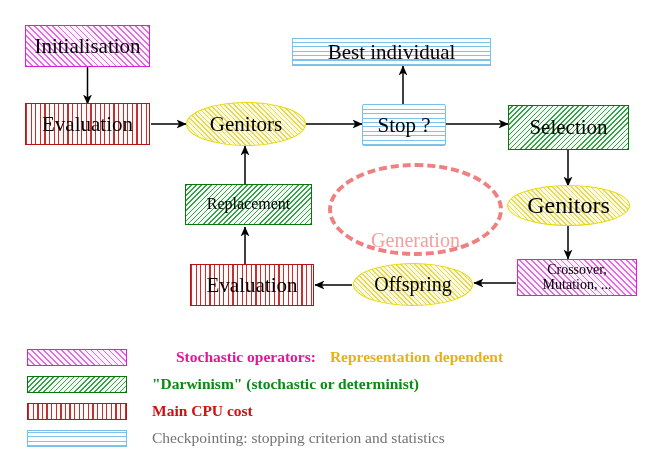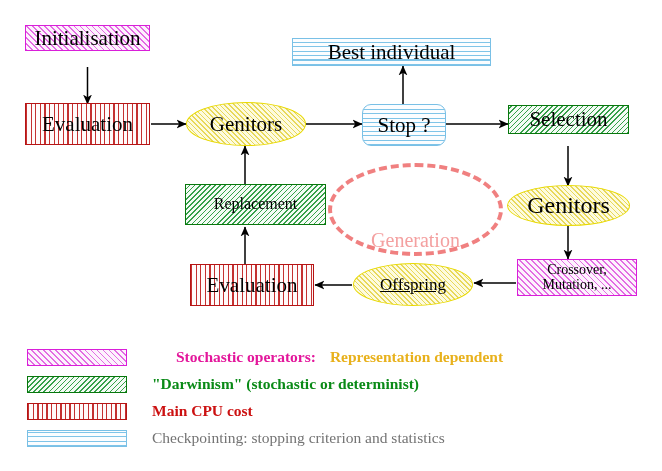--- a/index.html
+++ b/index.html
@@ -63,21 +63,21 @@
     border: 1.4px solid #79c0e6;
   }
   .pat-yellow {
     background-color: #fdfbdf;
     background-image: repeating-linear-gradient(45deg,
        #e8d85a 0px, #e8d85a 1.1px, rgba(255,255,255,0) 1.1px, rgba(255,255,255,0) 3.4px);
     border: 1.7px solid #e8d900;
   }
 
   .ellipse { border-radius: 50%; }
-  .rounded { border-radius: 9px; }
+  .rounded { border-radius: 2px; }
 
   .dashed-gen {
     position: absolute;
     border-radius: 50%;
     border: 4px dashed #f08080;
     background: transparent;
     z-index: 2;
     display: flex;
     align-items: flex-end;
     justify-content: center;
@@ -129,62 +129,62 @@
       <line x1="446" y1="124" x2="508" y2="124"></line>
       <line x1="568" y1="146" x2="568" y2="186"></line>
       <line x1="568" y1="226" x2="568" y2="259"></line>
       <line x1="516" y1="283" x2="474" y2="283"></line>
       <line x1="352" y1="285" x2="315" y2="285"></line>
       <line x1="245" y1="264" x2="245" y2="227"></line>
       <line x1="245" y1="184" x2="245" y2="146"></line>
     </g>
   </svg>
 
-  <div class="node pat-magenta" style="left:25px; top:25px; width:125px; height:26px; font-size:21px;">
+  <div class="node pat-magenta" style="left:25px; top:25px; width:125px; height:42px; font-size:21px;">
     <span class="lbl">Initialisation</span>
   </div>
 
   <div class="node pat-red" style="left:25px; top:103px; width:125px; height:42px; font-size:21px;">
     <span class="lbl">Evaluation</span>
   </div>
 
   <div class="node pat-yellow ellipse" style="left:186px; top:102px; width:120px; height:44px; font-size:21px;">
     <span class="lbl">Genitors</span>
   </div>
 
   <div class="node pat-blue" style="left:292px; top:38px; width:199px; height:28px; font-size:21px;">
     <span class="lbl">Best individual</span>
   </div>
 
   <div class="node pat-blue rounded" style="left:362px; top:104px; width:84px; height:42px; font-size:21px;">
     <span class="lbl">Stop ?</span>
   </div>
 
-  <div class="node pat-green" style="left:508px; top:105px; width:121px; height:29px; font-size:21px;">
+  <div class="node pat-green" style="left:508px; top:105px; width:121px; height:45px; font-size:21px;">
     <span class="lbl">Selection</span>
   </div>
 
   <div class="node pat-yellow ellipse" style="left:507px; top:185px; width:123px; height:41px; font-size:24px;">
     <span class="lbl">Genitors</span>
   </div>
 
   <div class="node pat-magenta" style="left:517px; top:259px; width:120px; height:37px; font-size:14px; flex-direction:column;">
     <span class="lbl">Crossover,</span>
     <span class="lbl">Mutation, ...</span>
   </div>
 
-  <div class="node pat-yellow ellipse" style="left:353px; top:263px; width:120px; height:43px; font-size:17px;text-decoration:underline;">
+  <div class="node pat-yellow ellipse" style="left:353px; top:263px; width:120px; height:43px; font-size:20px;">
     <span class="lbl">Offspring</span>
   </div>
 
   <div class="node pat-red" style="left:190px; top:264px; width:124px; height:42px; font-size:21px;">
     <span class="lbl">Evaluation</span>
   </div>
 
-  <div class="node pat-green" style="left:185px; top:184px; width:141px; height:41px; font-size:16px;">
+  <div class="node pat-green" style="left:185px; top:184px; width:127px; height:41px; font-size:16px;">
     <span class="lbl">Replacement</span>
   </div>
 
   <div class="dashed-gen" style="left:328px; top:163px; width:167px; height:85px;">
     <span class="gen-label">Generation</span>
   </div>
 
   <div id="legend">
 
     <div class="leg-row" style="left:27px; top:348px;gap:24px;">

